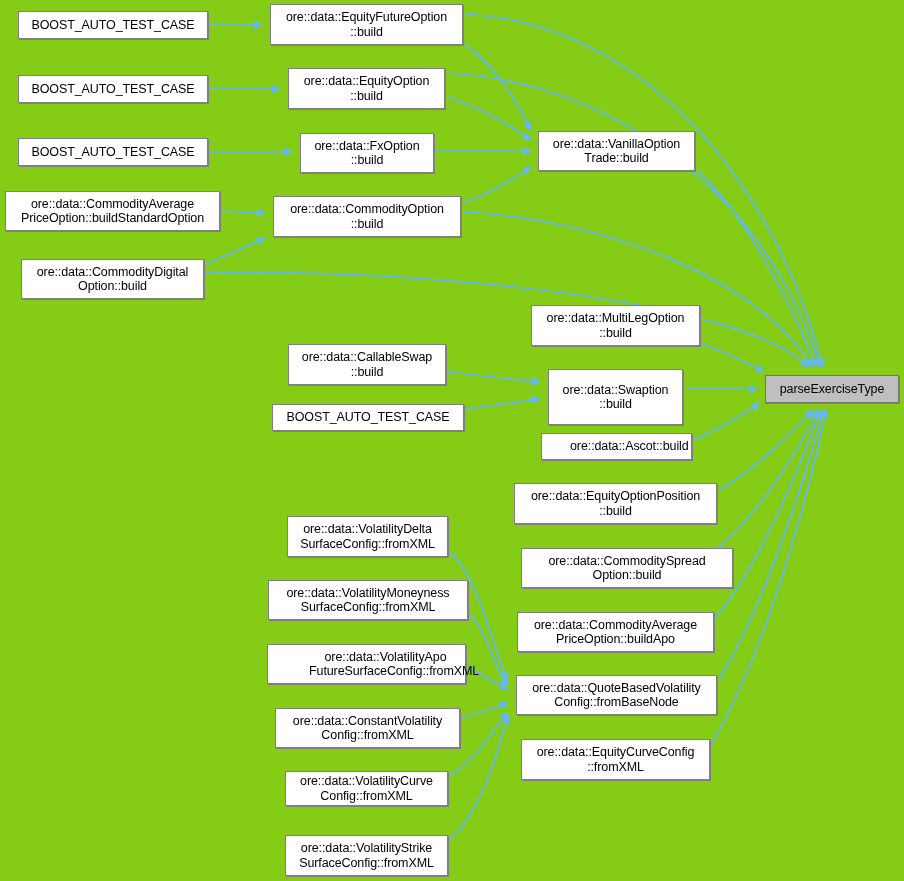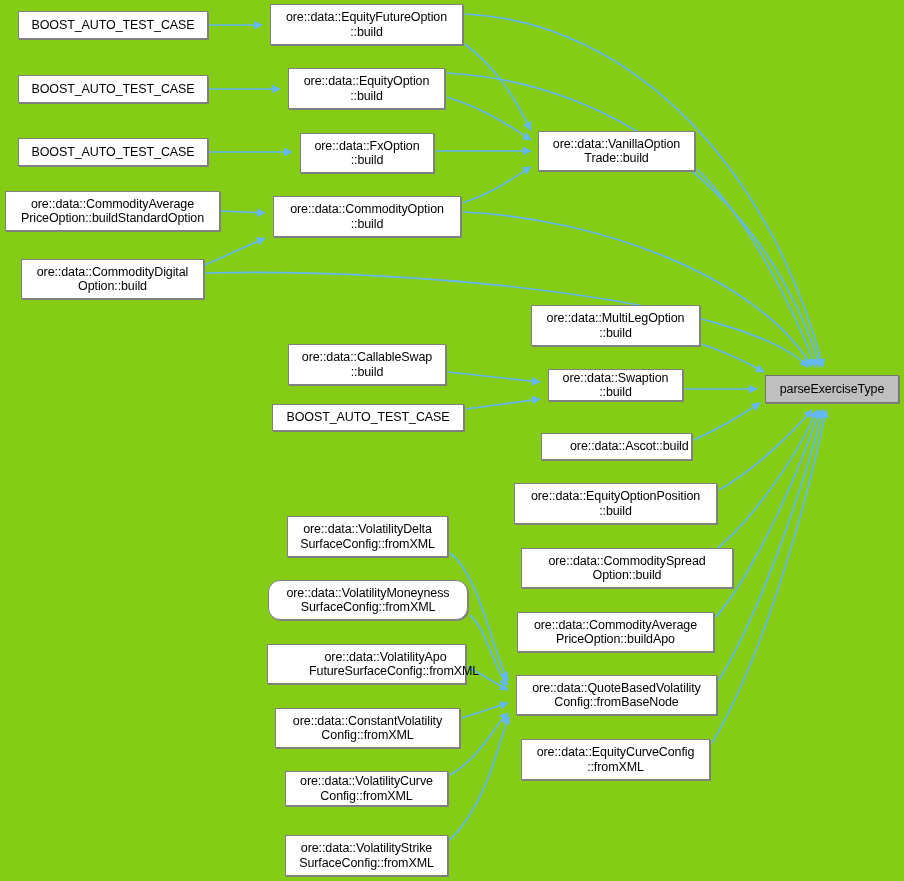--- a/index.html
+++ b/index.html
@@ -110,38 +110,38 @@
 ::build</span></div>
       <div class="node" style="left: 300px; top: 133px; width: 134px; height: 40px;"><span class="node-label">ore::data::FxOption
 ::build</span></div>
       <div class="node" style="left: 273px; top: 196px; width: 188px; height: 41px;"><span class="node-label">ore::data::CommodityOption
 ::build</span></div>
       <div class="node" style="left: 288px; top: 344px; width: 158px; height: 41px;"><span class="node-label">ore::data::CallableSwap
 ::build</span></div>
       <div class="node" style="left: 272px; top: 404px; width: 192px; height: 27px;"><span class="node-label">BOOST_AUTO_TEST_CASE</span></div>
       <div class="node" style="left: 531px; top: 305px; width: 169px; height: 41px;"><span class="node-label">ore::data::MultiLegOption
 ::build</span></div>
-      <div class="node" style="left: 548px; top: 369px; width: 135px; height: 32px;"><span class="node-label">ore::data::Swaption
+      <div class="node" style="left: 548px; top: 369px; width: 135px; height: 56px;"><span class="node-label">ore::data::Swaption
 ::build</span></div>
       <div class="node" style="left: 541px; top: 433px; width: 151px; height: 27px; padding-left: 25px;"><span class="node-label">ore::data::Ascot::build</span></div>
       <div class="node" style="left: 538px; top: 131px; width: 157px; height: 40px;"><span class="node-label">ore::data::VanillaOption
 Trade::build</span></div>
       <div class="node" style="left: 514px; top: 483px; width: 203px; height: 41px;"><span class="node-label">ore::data::EquityOptionPosition
 ::build</span></div>
       <div class="node" style="left: 521px; top: 548px; width: 212px; height: 40px;"><span class="node-label">ore::data::CommoditySpread
 Option::build</span></div>
       <div class="node" style="left: 517px; top: 612px; width: 197px; height: 40px;"><span class="node-label">ore::data::CommodityAverage
 PriceOption::buildApo</span></div>
       <div class="node" style="left: 516px; top: 675px; width: 201px; height: 40px; align-items: center;"><span class="node-label">ore::data::QuoteBasedVolatility
 Config::fromBaseNode</span></div>
       <div class="node" style="left: 521px; top: 739px; width: 189px; height: 41px;"><span class="node-label">ore::data::EquityCurveConfig
 ::fromXML</span></div>
       <div class="node" style="left: 287px; top: 516px; width: 161px; height: 41px;"><span class="node-label">ore::data::VolatilityDelta
 SurfaceConfig::fromXML</span></div>
-      <div class="node" style="left: 268px; top: 580px; width: 200px; height: 40px; border-radius: 12px;"><span class="node-label">ore::data::VolatilityMoneyness
+      <div class="node" style="left: 268px; top: 580px; width: 200px; height: 40px;"><span class="node-label">ore::data::VolatilityMoneyness
 SurfaceConfig::fromXML</span></div>
       <div class="node" style="left: 267px; top: 644px; width: 199px; height: 40px; padding-left: 38px;"><span class="node-label">ore::data::VolatilityApo
 FutureSurfaceConfig::fromXML</span></div>
       <div class="node" style="left: 275px; top: 708px; width: 185px; height: 40px;"><span class="node-label">ore::data::ConstantVolatility
 Config::fromXML</span></div>
       <div class="node" style="left: 285px; top: 771px; width: 163px; height: 35px;"><span class="node-label">ore::data::VolatilityCurve
 Config::fromXML</span></div>
       <div class="node" style="left: 285px; top: 835px; width: 163px; height: 41px;"><span class="node-label">ore::data::VolatilityStrike
 SurfaceConfig::fromXML</span></div>
       <div class="node target" style="left: 765px; top: 375px; width: 134px; height: 28px;"><span class="node-label">parseExerciseType</span></div>

